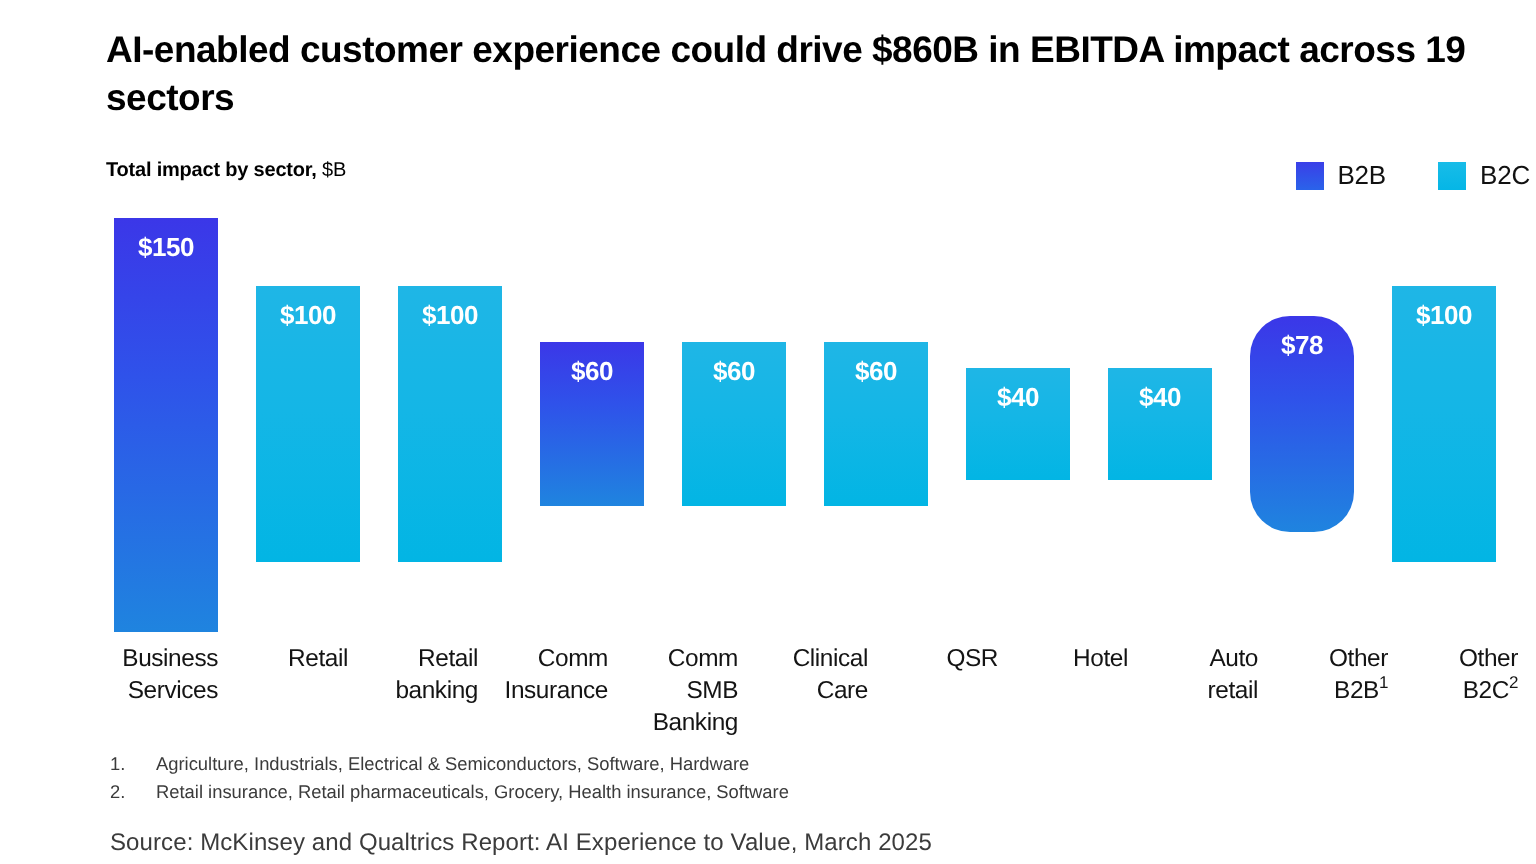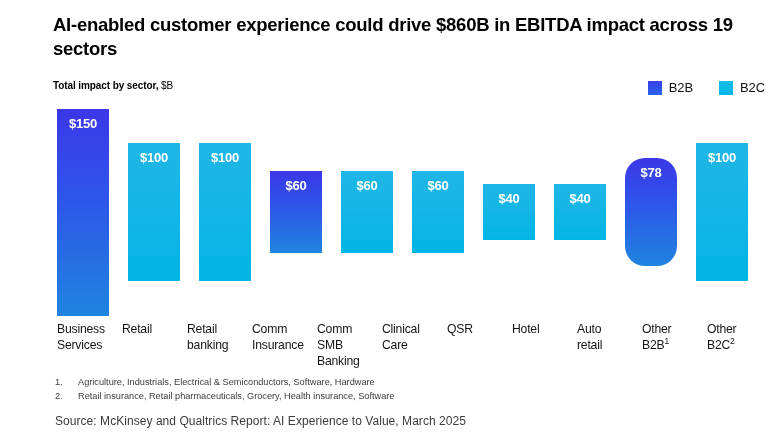--- a/index.html
+++ b/index.html
@@ -140,21 +140,21 @@
     width: 712px;
     display: flex;
     gap: 13px;
   }
   .cat {
     width: 52px;
     flex: 0 0 52px;
     font-size: 12.2px;
     line-height: 1.33;
     color: #141414;
-    text-align: left;
+    text-align: right;
     letter-spacing: -0.2px;
   }
   .cat sup {
     font-size: 8.5px;
     vertical-align: super;
     line-height: 0;
   }
 
   
   .footnotes {

